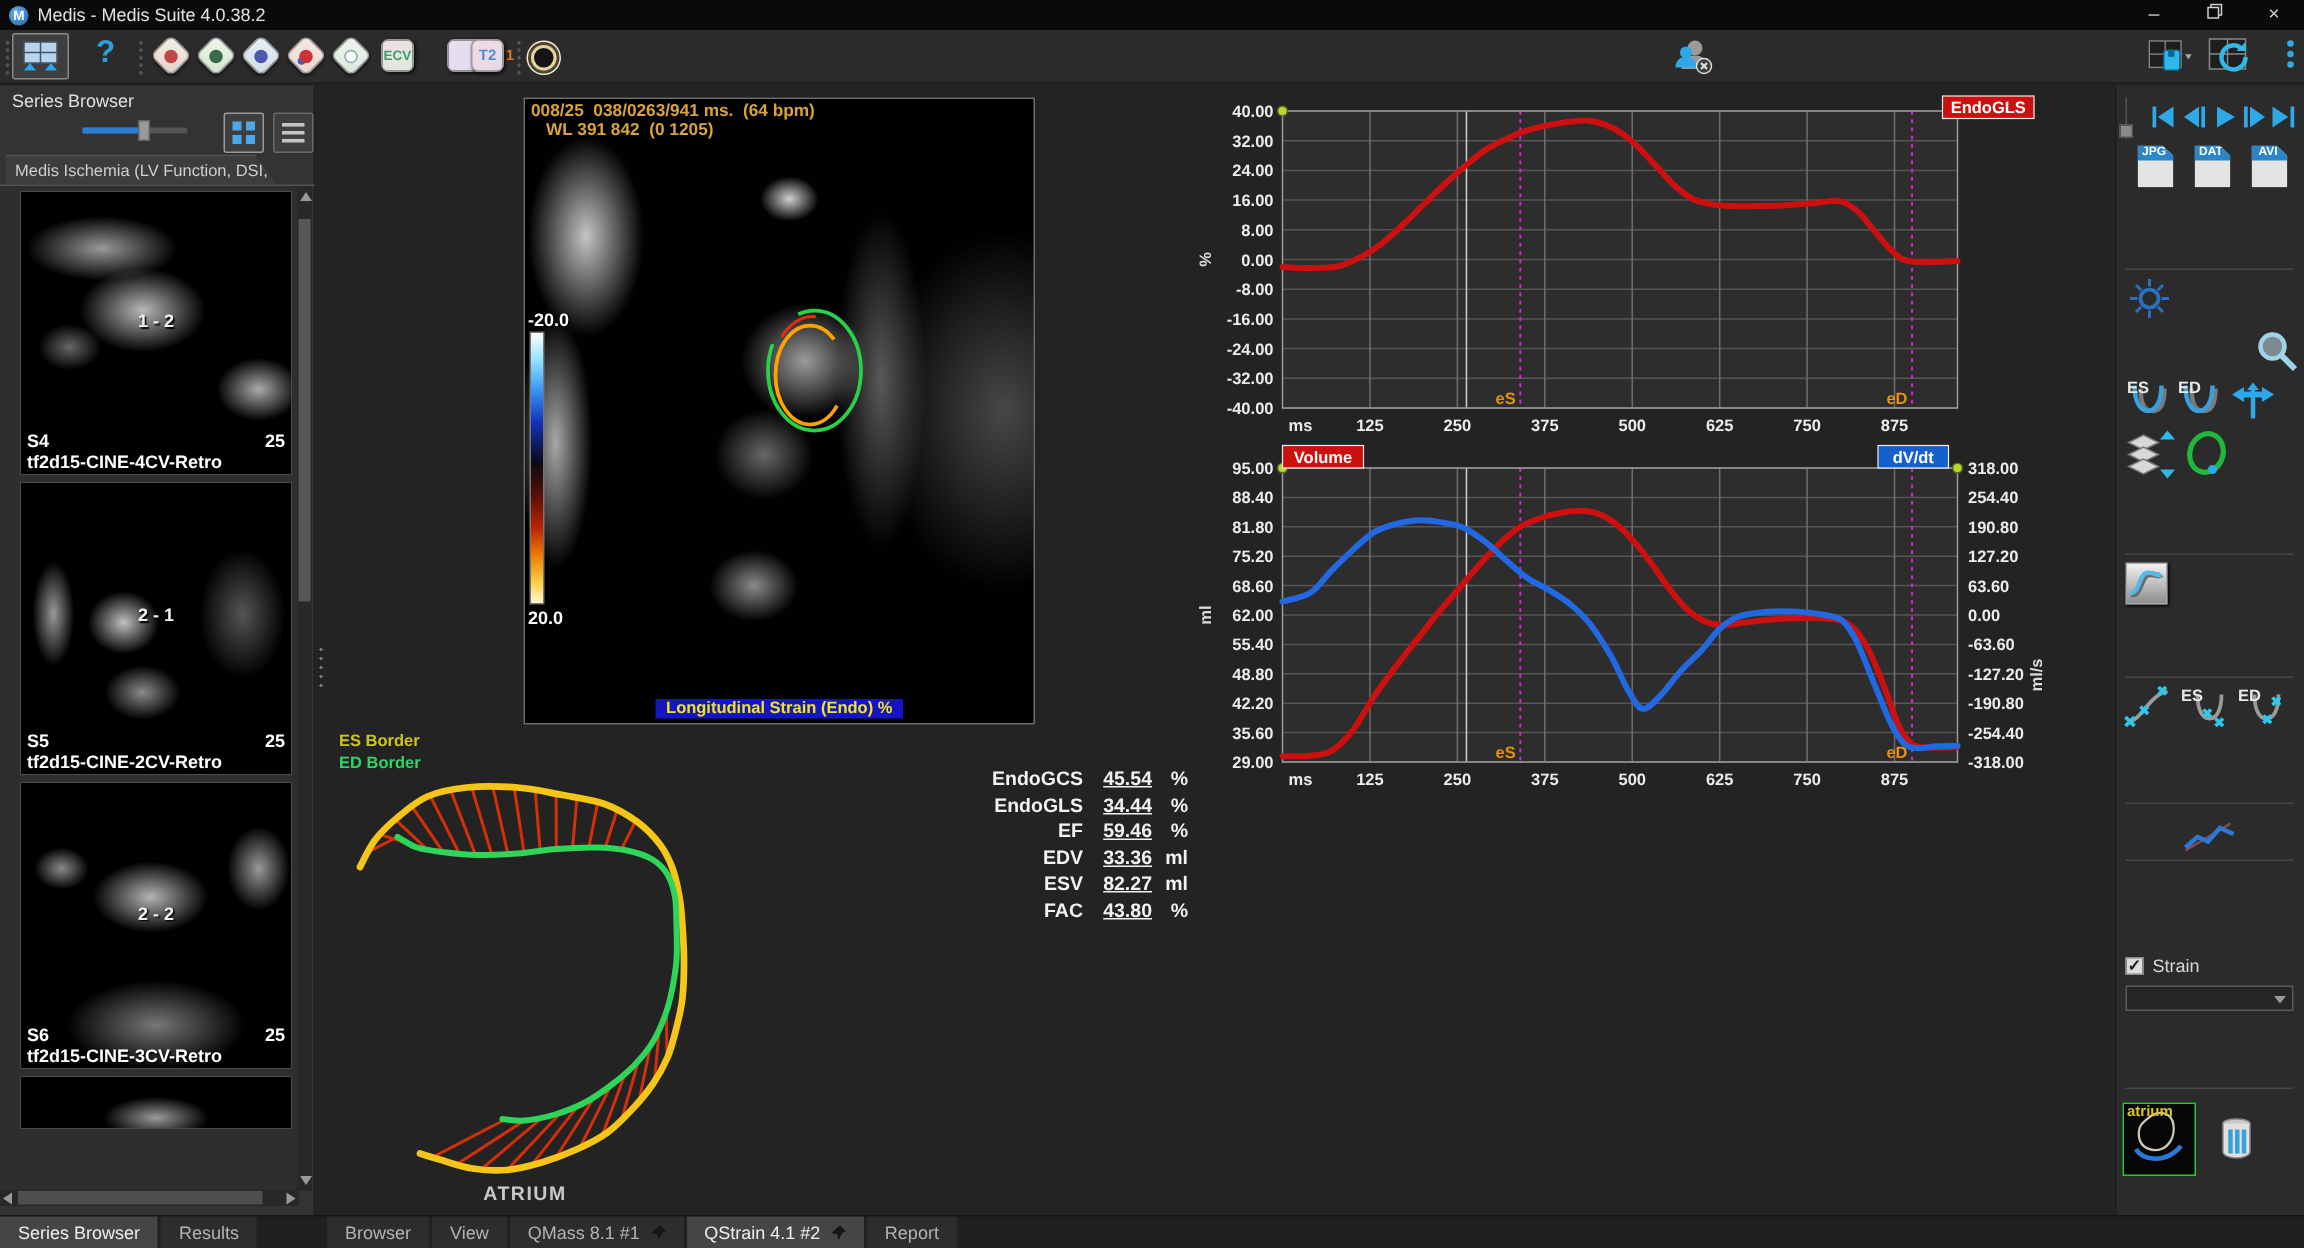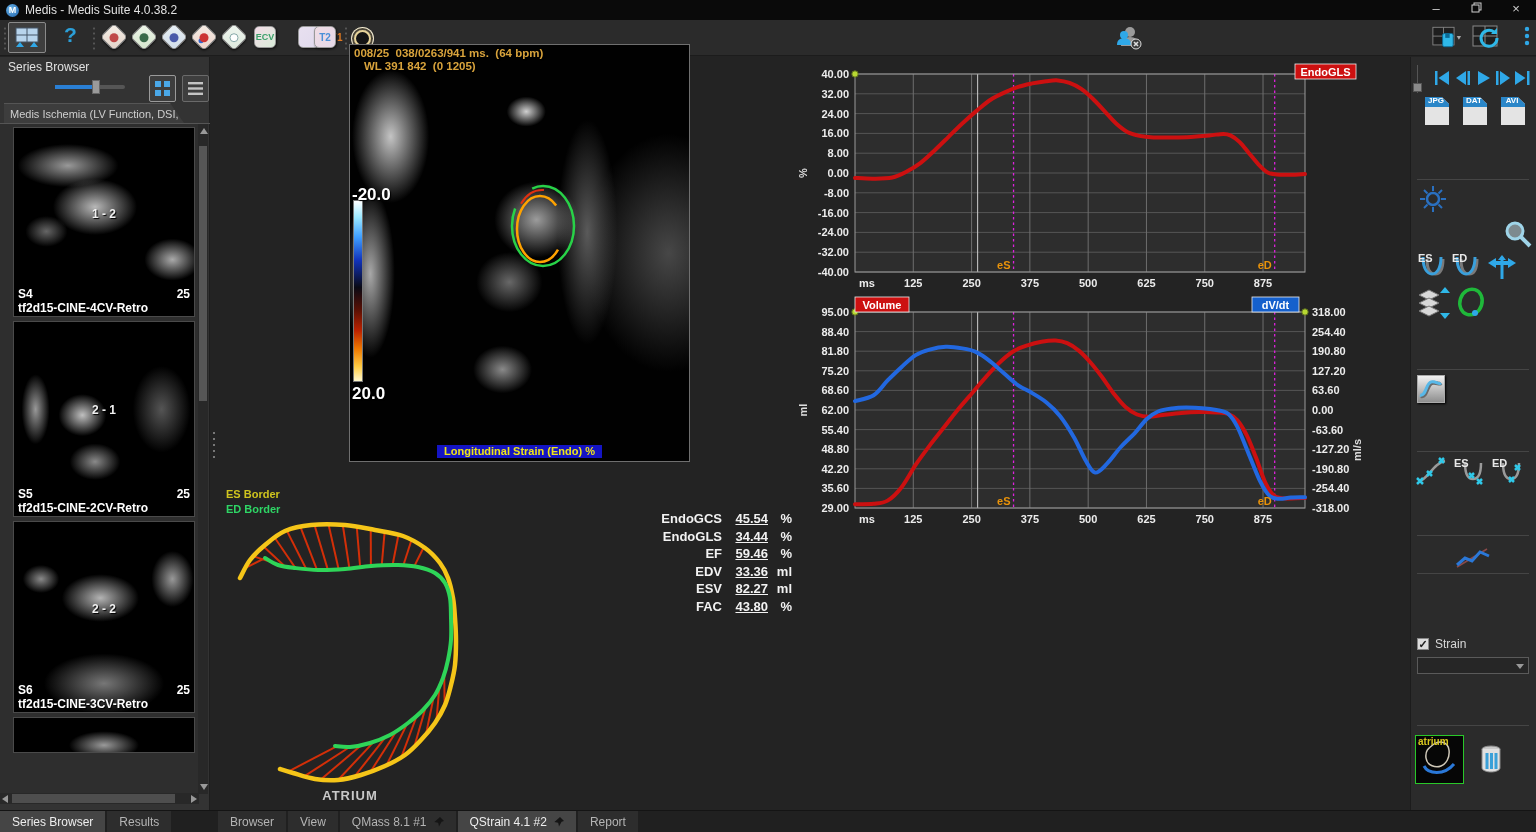--- a/index.html
+++ b/index.html
@@ -48,34 +48,34 @@
   .th-d { background:radial-gradient(55px 34px at 48% 40%, #b4b4b4 0%, rgba(180,180,180,0) 70%), radial-gradient(80px 40px at 50% 85%, #777 0%, rgba(120,120,120,0) 75%), radial-gradient(30px 40px at 88% 30%, #999 0%, rgba(150,150,150,0) 70%), radial-gradient(26px 20px at 15% 30%, #8a8a8a 0%, rgba(140,140,140,0) 70%), #000; }
   .th-e { background:radial-gradient(50px 20px at 50% 80%, #9a9a9a 0%, rgba(150,150,150,0) 70%), #000; }
   #v-scroll { position:absolute; right:1px; top:67px; width:10px; height:670px; background:#282828; }
   #v-thumb { position:absolute; left:1px; top:22px; width:8px; height:255px; background:#565656; }
   #h-scroll { position:absolute; left:0; bottom:6px; width:199px; height:11px; background:#282828; }
   #h-thumb { position:absolute; left:12px; top:1px; width:163px; height:9px; background:#4e4e4e; }
   .sc-arrow { position:absolute; width:0; height:0; }
   #splitter-grip { position:absolute; left:212px; top:430px; width:4px; height:30px; background-image:radial-gradient(circle,#777 1px,transparent 1.2px); background-size:4px 6px; }
 
   
-  #viewport { position:absolute; left:349px; top:44px; width:341px; height:418px; border:1px solid #6f6f6f; background:
+  #viewport { position:absolute; left:349px; top:65px; width:341px; height:418px; border:1px solid #6f6f6f; background:
       radial-gradient(55px 95px at 12% 22%, #c4c4c4 0%, rgba(196,196,196,0) 70%),
       radial-gradient(35px 120px at 6% 55%, #a8a8a8 0%, rgba(168,168,168,0) 70%),
       radial-gradient(26px 20px at 52% 16%, #d0d0d0 0%, rgba(208,208,208,0) 75%),
       radial-gradient(62px 56px at 55% 42%, #9c9c9c 0%, rgba(156,156,156,0) 68%),
       radial-gradient(44px 40px at 47% 57%, #686868 0%, rgba(104,104,104,0) 75%),
       radial-gradient(42px 34px at 45% 78%, #8a8a8a 0%, rgba(138,138,138,0) 70%),
       radial-gradient(40px 150px at 70% 45%, #5a5a5a 0%, rgba(90,90,90,0) 75%),
       radial-gradient(120px 170px at 94% 50%, #474747 0%, rgba(71,71,71,0) 70%),
       #010101; }
   .ov-text { position:absolute; font-size:11.5px; font-weight:bold; color:#d8a33c; text-shadow:1px 1px 1px #000; white-space:pre; }
   #colorbar { position:absolute; left:3px; top:155px; width:10px; height:182px; border:1px solid #777;
       background:linear-gradient(to bottom,#ffffff 0%,#9be8ff 9%,#3f9fff 20%,#1133bb 33%,#0a0a14 48%,#551005 60%,#bb2200 72%,#ee7700 82%,#ffcc44 92%,#fff8cc 100%); }
-  .cb-label { position:absolute; left:2px; font-size:17px; font-weight:bold; color:#fff; text-shadow:1px 1px 1px #000; }
+  .cb-label { position:absolute; left:2px; font-size:12px; font-weight:bold; color:#fff; text-shadow:1px 1px 1px #000; }
   #vp-footer { position:absolute; left:0; bottom:2px; width:100%; text-align:center; }
   #vp-footer span { display:inline-block; background:#1414c4; color:#f0e616; font-size:11px; font-weight:bold; padding:0 7px 1px 7px; }
 
   
   #legend-es { position:absolute; left:226px; top:488px; font-size:11px; font-weight:bold; color:#cfc41e; }
   #legend-ed { position:absolute; left:226px; top:503px; font-size:11px; font-weight:bold; color:#2ed565; }
   #atrium-label { position:absolute; left:230px; top:788px; width:240px; text-align:center; font-size:13px; font-weight:bold; color:#c8c8c8; letter-spacing:1px; }
   #measurements { position:absolute; left:630px; top:511px; width:162px; }
   .m-row { display:flex; height:17.5px; font-size:13px; font-weight:bold; color:#f2f2f2; }
   .m-label { flex:1; text-align:right; }

